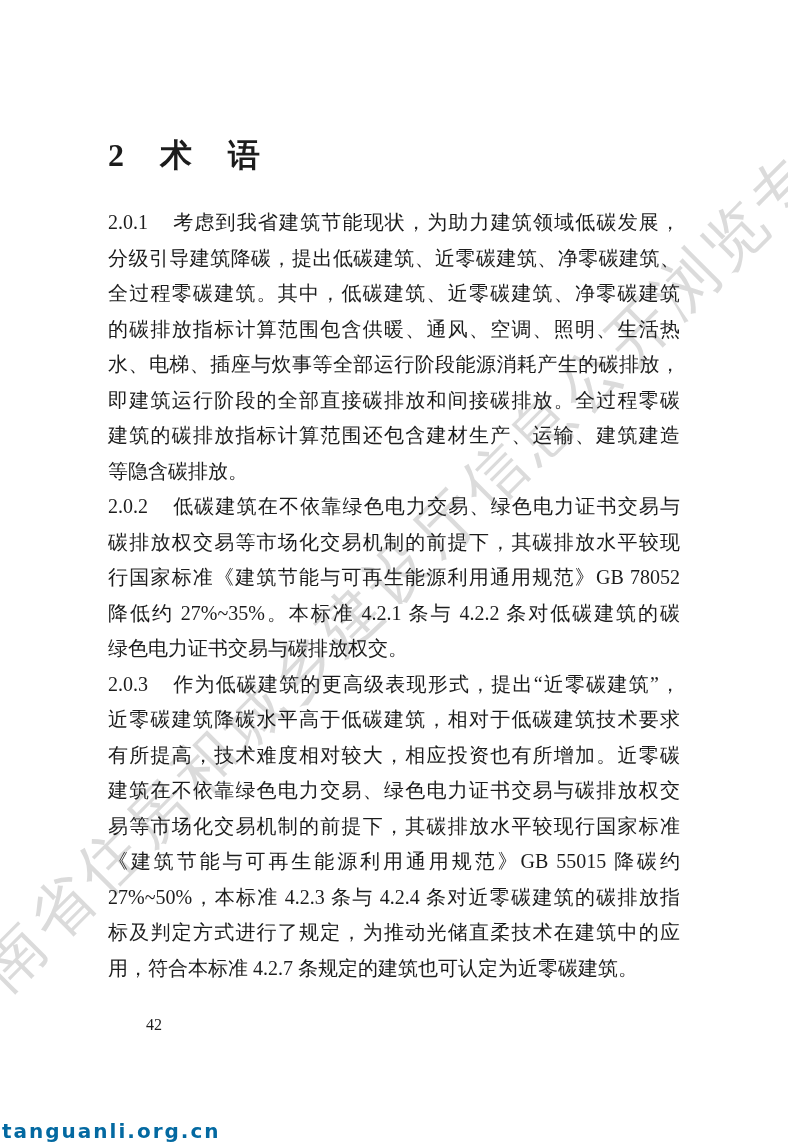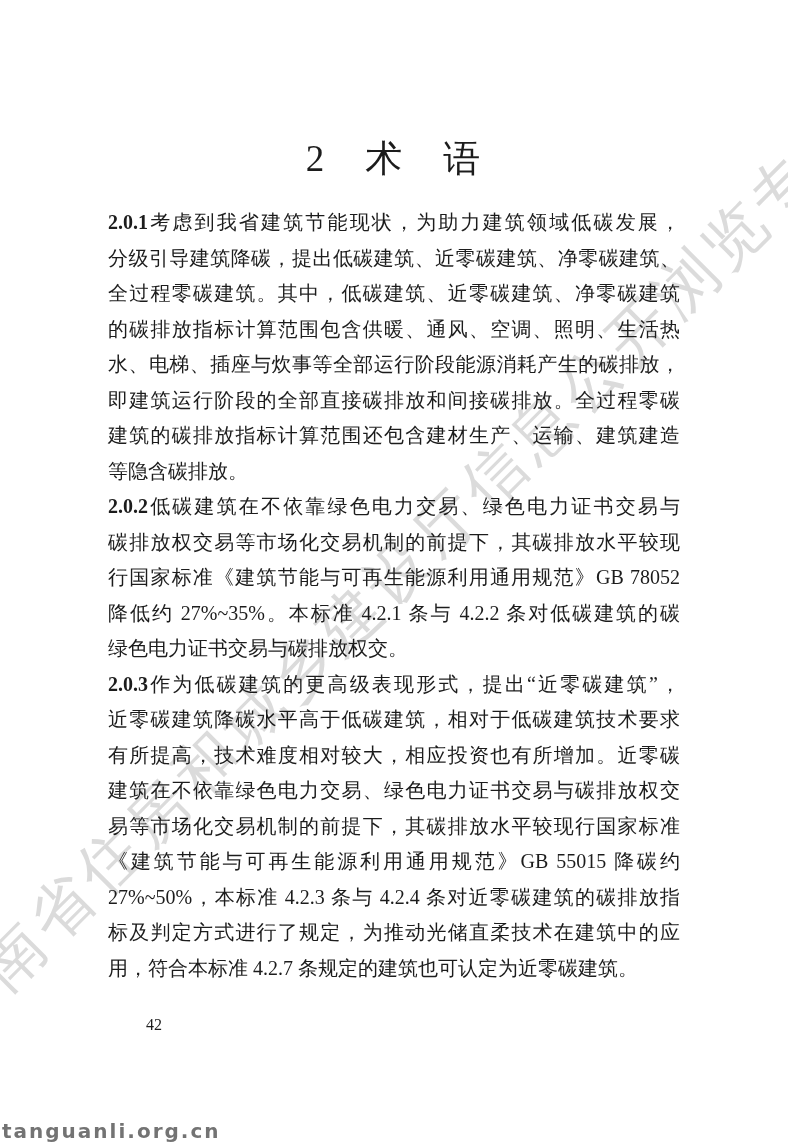--- a/index.html
+++ b/index.html
@@ -21,23 +21,22 @@
     letter-spacing:6px;
     color:rgba(125,125,125,0.28);
     font-family:"Liberation Serif","DejaVu Serif",serif;
     pointer-events:none;
     z-index:1;
   }
   .title{
     position:absolute;
     left:108px;top:134px;width:572px;
     margin:0;
-    text-align:center;
-    font-size:37px;
-    font-weight:normal;
+    font-size:32px;
+    font-weight:bold;
     letter-spacing:2px;
     z-index:2;
   }
   .doc-body{
     position:absolute;
     left:108px;top:205px;width:572px;
     font-size:20px;
     line-height:35.5px;
     z-index:2;
   }
@@ -45,36 +44,37 @@
     text-align:justify;
     text-align-last:justify;
     height:35.5px;
     overflow:visible;
   }
   .line.last{
     text-align-last:left;
     font-family:Liberation Serif, serif;
   }
   .para-label{
-    font-weight:bold;
+    font-weight:normal;
+    margin-right:24px;
   }
   .page-number{
     position:absolute;
     left:146px;top:1016px;
     font-size:16px;
     z-index:2;
   }
   .wm-site{
     position:absolute;
     left:2px;bottom:2px;
     font-family:"DejaVu Sans","Liberation Sans",sans-serif;
     font-weight:bold;
     font-size:20px;
     letter-spacing:2px;
-    color:#737373;
+    color:#0369a1;
     z-index:3;
   }
 </style>
 </head>
 <body>
 
 <div class="page">
   <div class="wm-diagonal">河南省住房和城乡建设厅信息公开浏览专用</div>
 
   <h1 class="title">2　术　语</h1>

